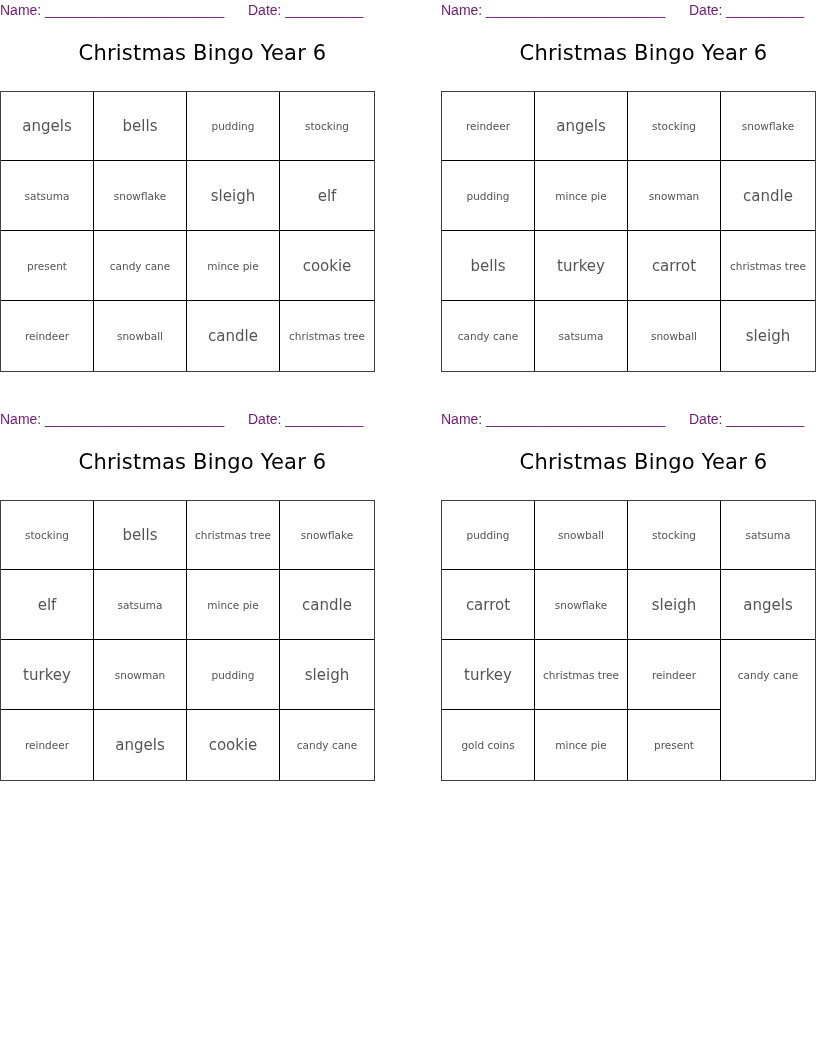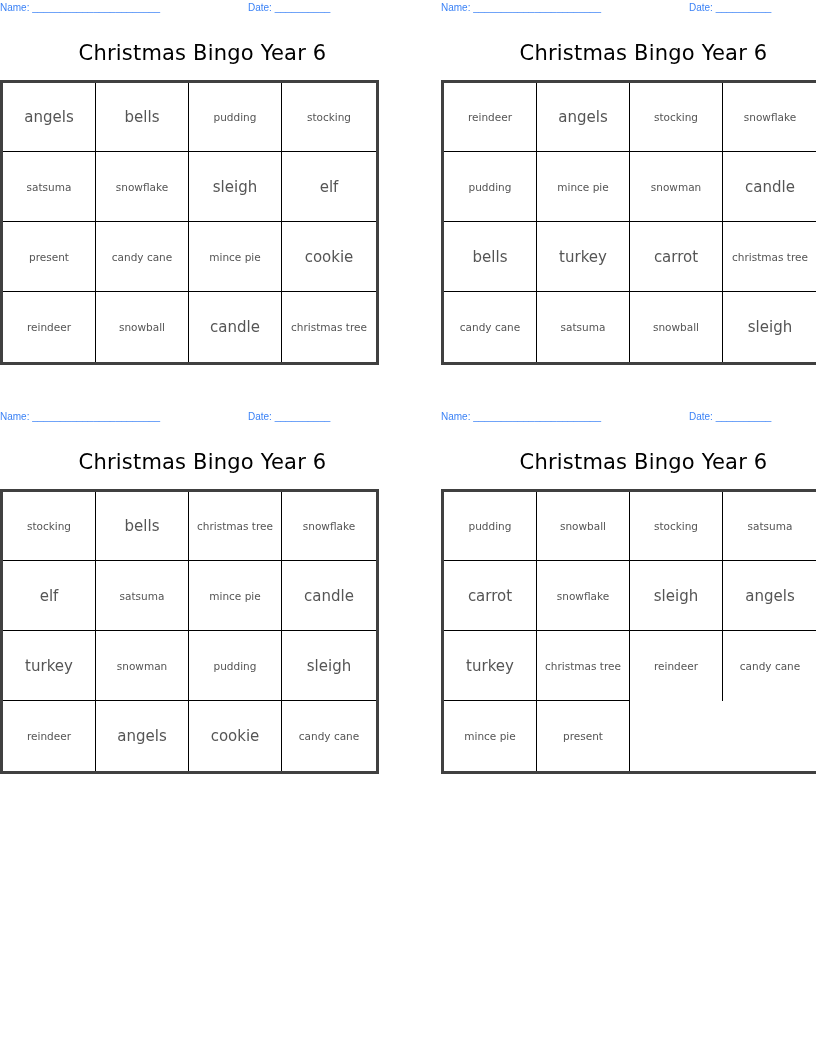--- a/index.html
+++ b/index.html
@@ -1,22 +1,22 @@
 <!DOCTYPE html>
 <html><head>
 <meta charset="utf-8">
 <style>
   html, body { margin:0; padding:0; background:#fff; }
   body { width:816px; height:1056px; position:relative; overflow:hidden; font-family:"DejaVu Sans", sans-serif; }
   .card { position:absolute; width:375px; }
-  .hdr { position:absolute; top:2px; left:0; width:380px; height:18px; font-family:"Liberation Sans", sans-serif; font-size:10px; color:#3b82f6; white-space:nowrap; }
+  .hdr { position:absolute; top:2px; left:0; width:380px; height:18px; font-family:"Liberation Sans", sans-serif; font-size:14px; color:#701a75; white-space:nowrap; }
   .hdr .name { position:absolute; left:0; top:0; }
   .hdr .date { position:absolute; left:248px; top:0; }
   .title { position:absolute; top:41px; left:15px; width:375px; text-align:center; font-family:"DejaVu Sans", sans-serif; font-size:21px; color:#000; letter-spacing:0.2px; }
-  .grid { position:absolute; top:80px; left:0; width:373px; height:279px; border:3px solid #404040; display:grid; grid-template-columns:93px 93px 93px 94px; grid-template-rows:69px 70px 70px 70px; }
+  .grid { position:absolute; top:91px; left:0; width:373px; height:279px; border:1px solid #404040; display:grid; grid-template-columns:93px 93px 93px 94px; grid-template-rows:69px 70px 70px 70px; }
   .cell { border-right:1px solid #000; border-bottom:1px solid #000; display:flex; align-items:center; justify-content:center; color:#555; font-family:"DejaVu Sans", sans-serif; font-size:10.5px; text-align:center; box-sizing:border-box; }
   .cell.big { font-size:15px; }
   .cell:nth-child(4n) { border-right:none; }
   .cell:nth-last-child(-n+4) { border-bottom:none; }
 </style>
 </head>
 <body>
 
 <div id="page">
     <div class="card" style="left: 0px; top: 0px;">
@@ -106,17 +106,18 @@
         <div class="cell">stocking</div>
         <div class="cell">satsuma</div>
         <div class="cell big">carrot</div>
         <div class="cell">snowflake</div>
         <div class="cell big">sleigh</div>
         <div class="cell big">angels</div>
         <div class="cell big">turkey</div>
         <div class="cell">christmas tree</div>
         <div class="cell">reindeer</div>
         <div class="cell">candy cane</div>
+        <div class="cell">gold coins</div>
         <div class="cell">mince pie</div>
         <div class="cell">present</div>
       </div>
     </div>
   </div>
 
 </body></html>

